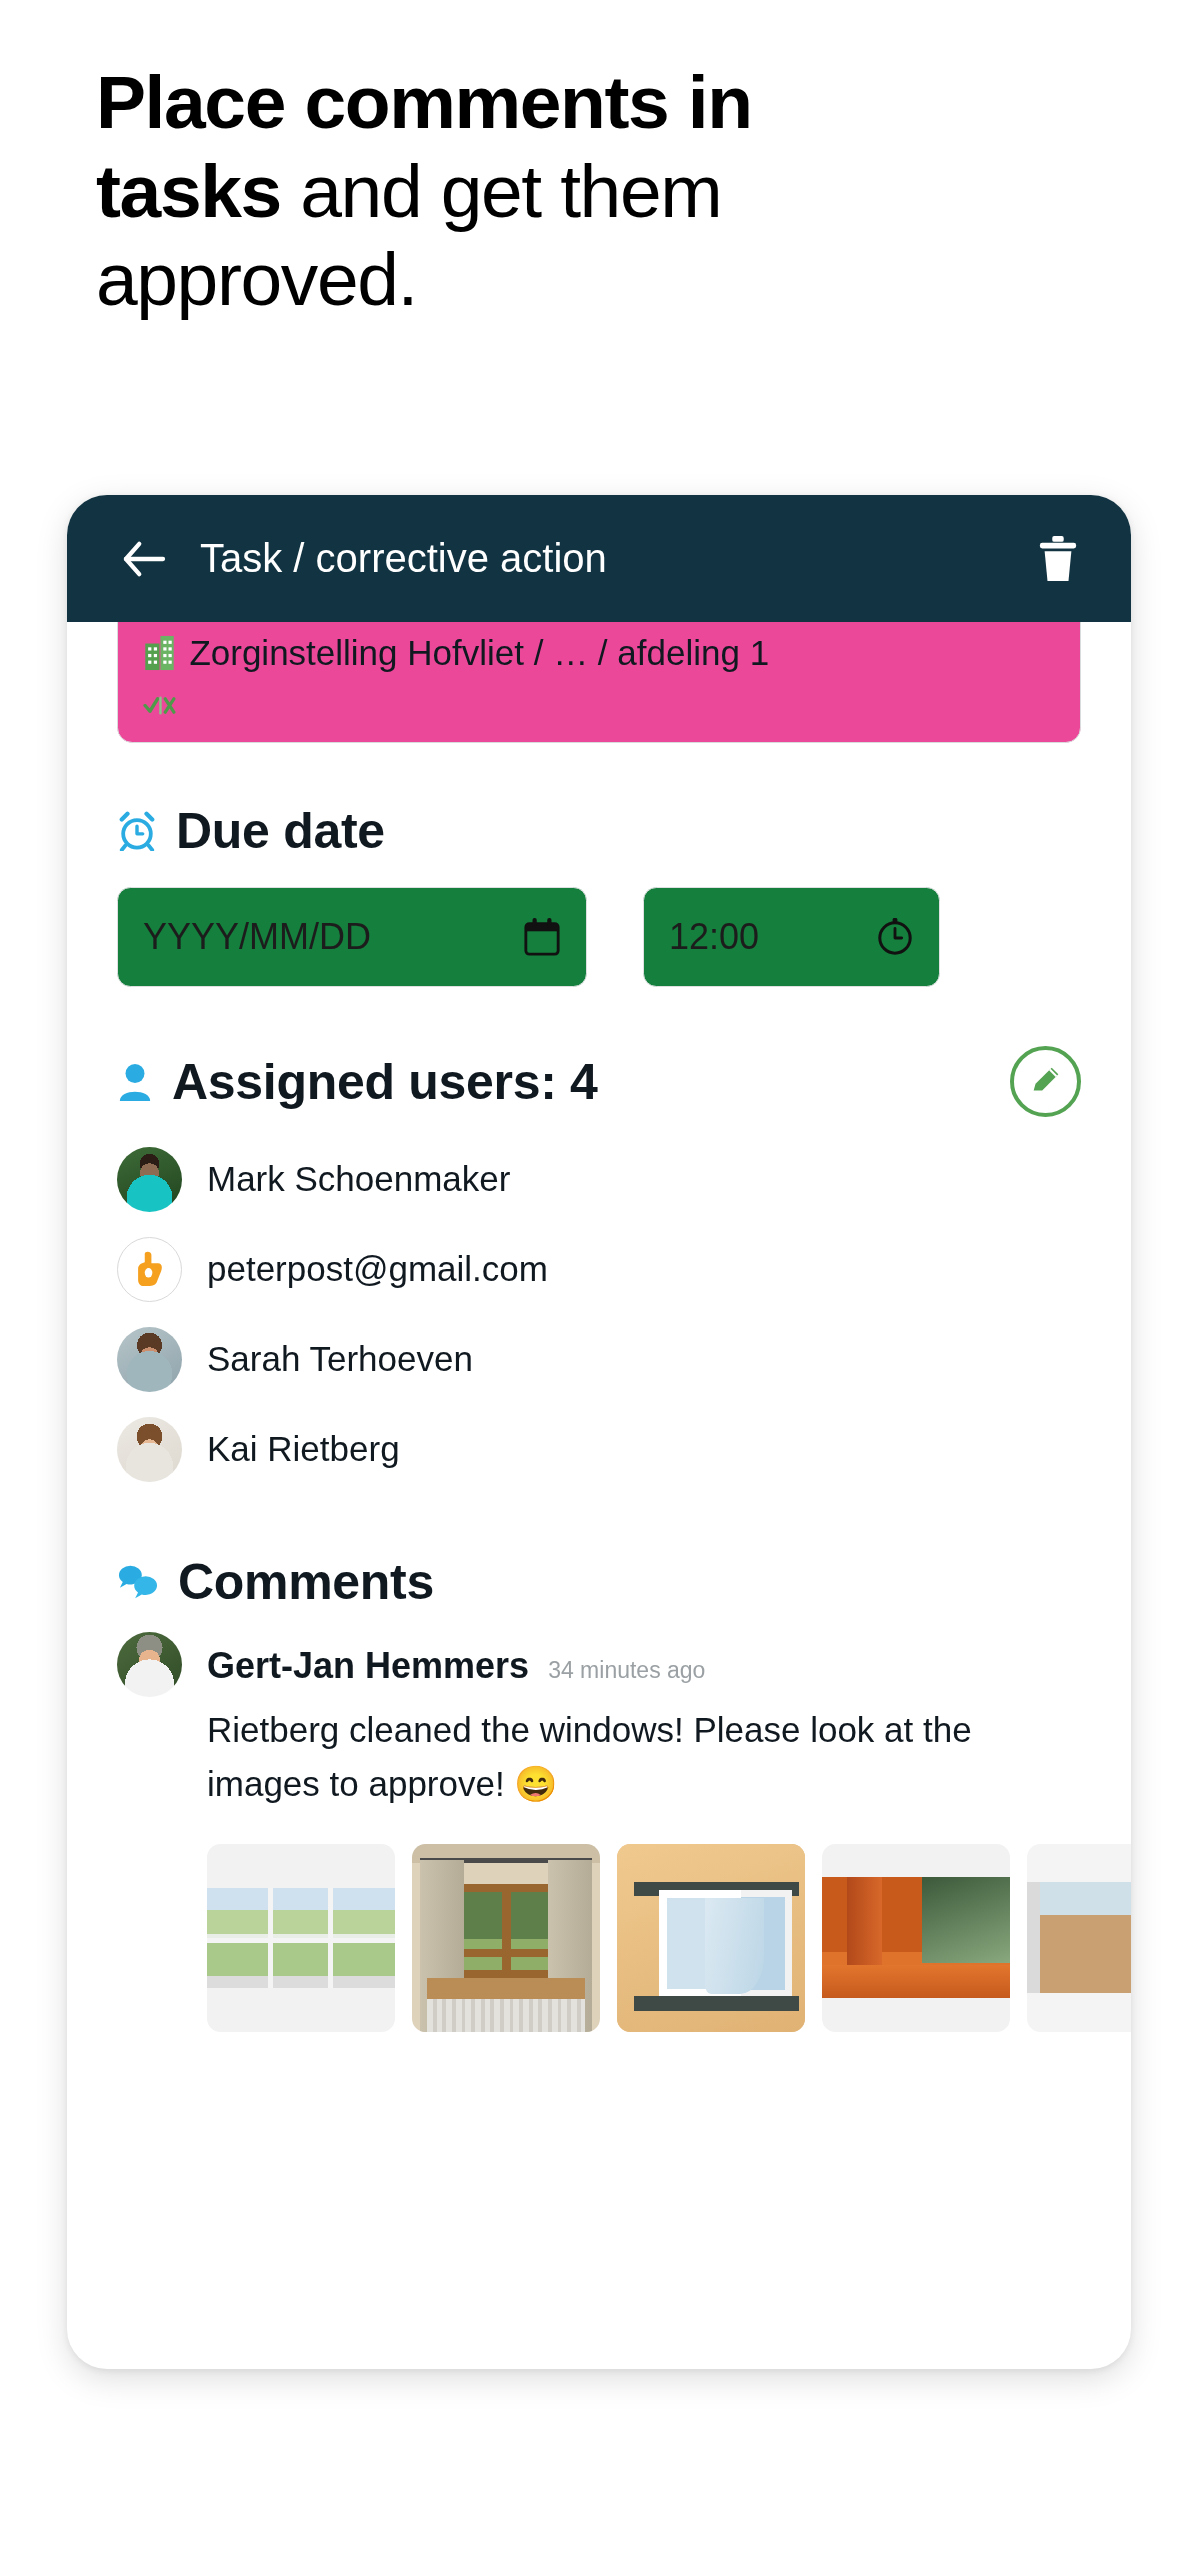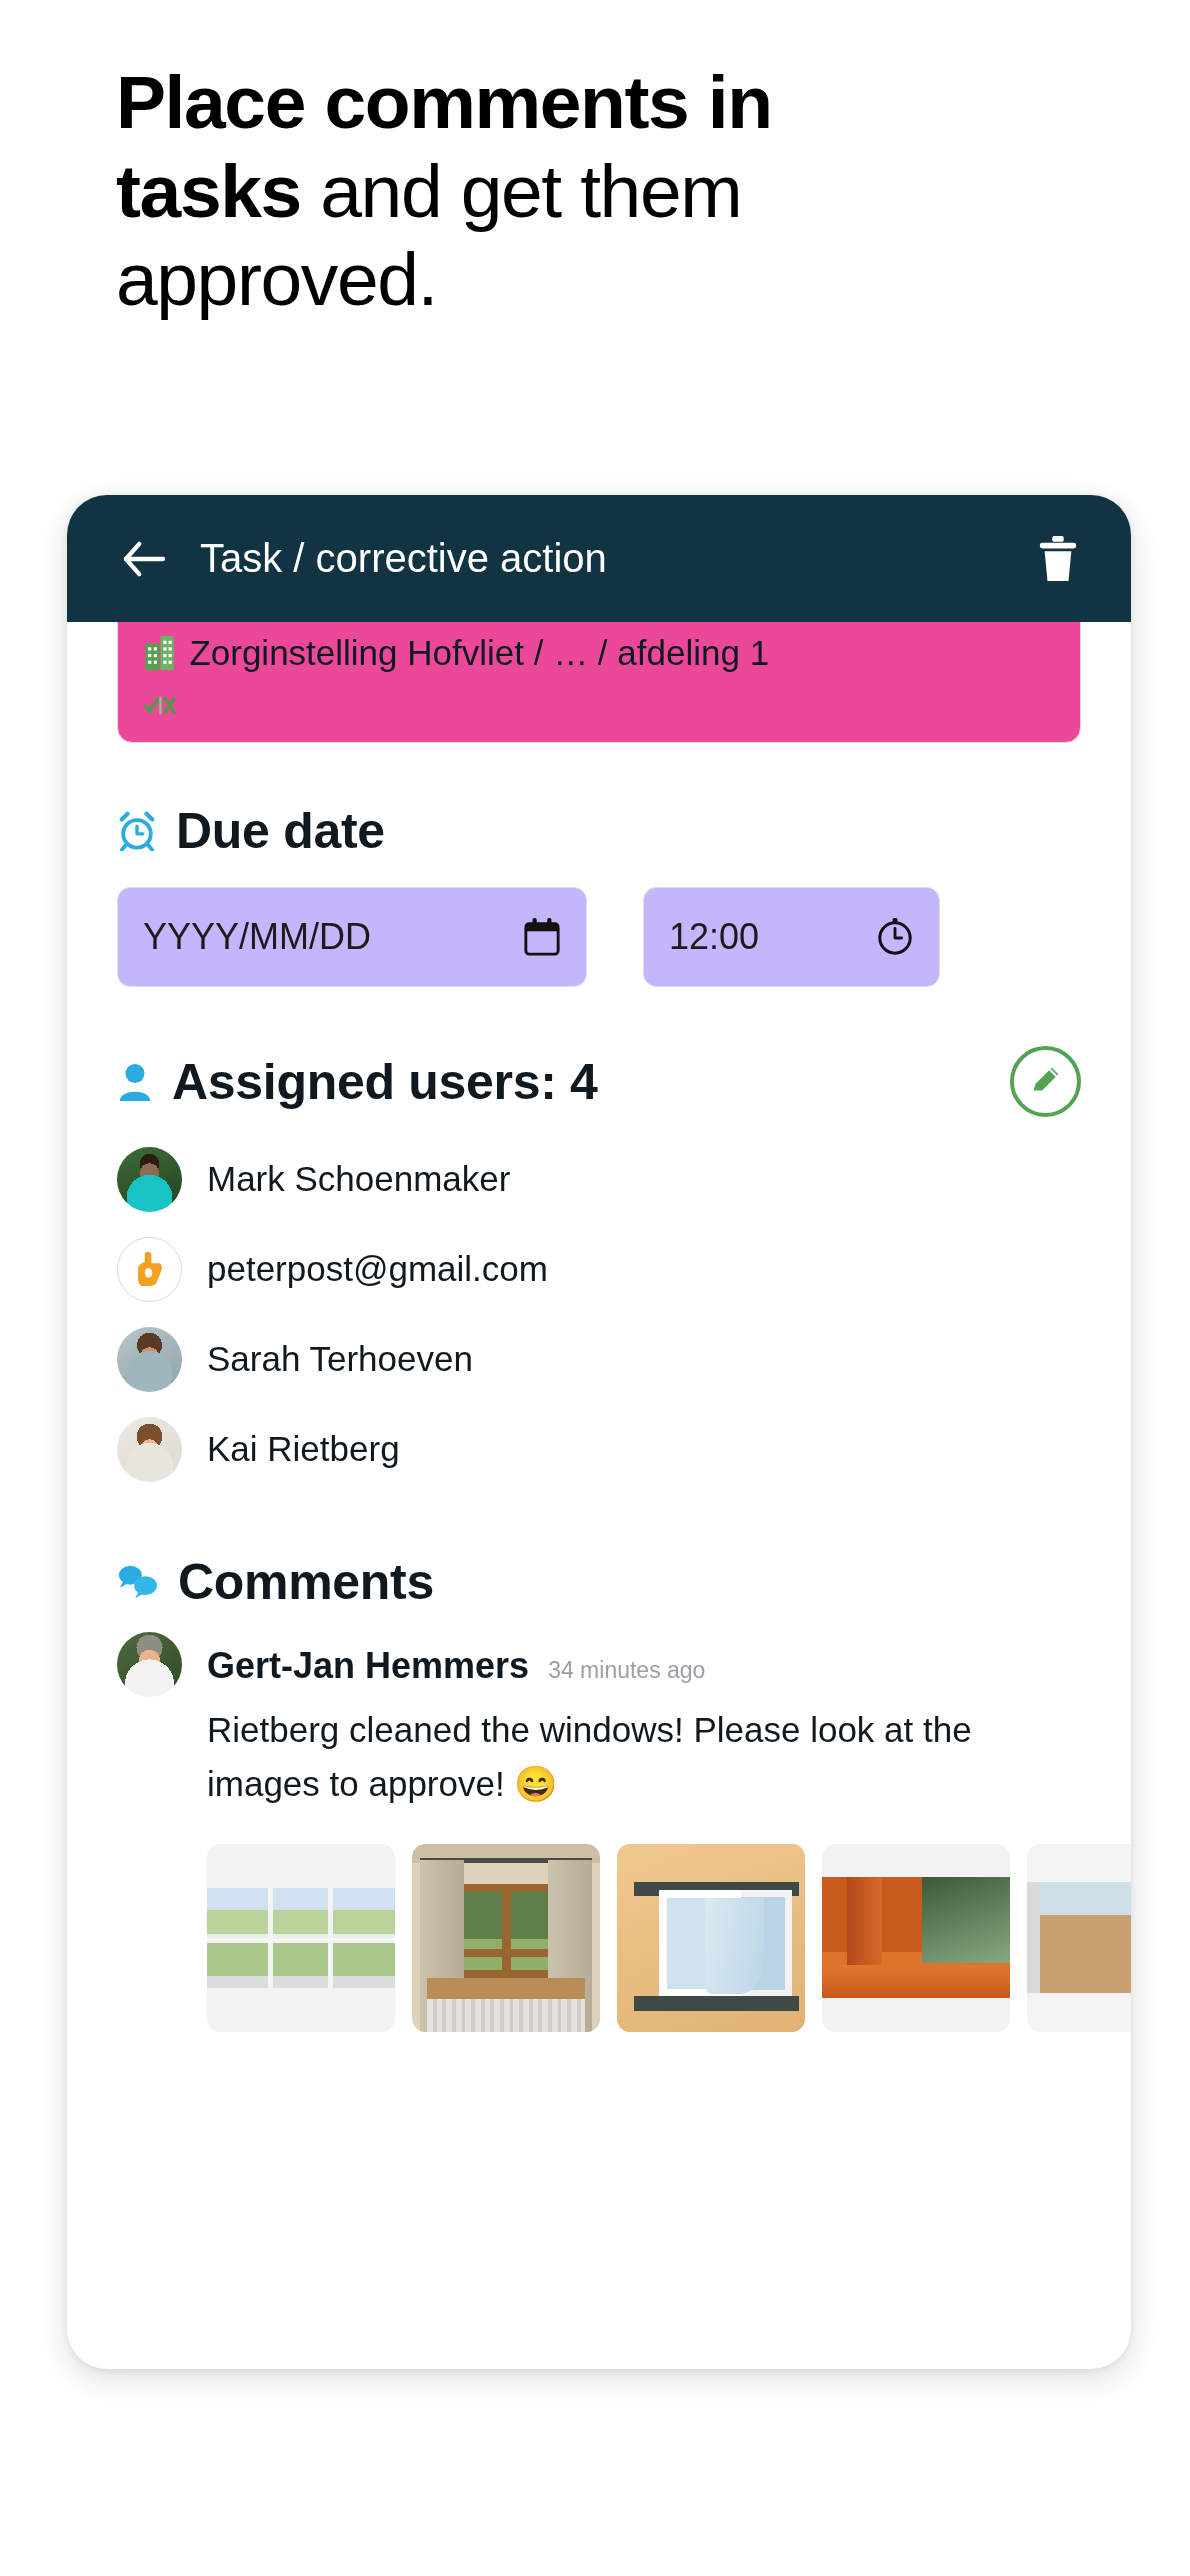--- a/index.html
+++ b/index.html
@@ -6,21 +6,20 @@
   html, body {
     width: 1190px; height: 2576px;
     background: #ffffff;
     font-family: "Liberation Sans", sans-serif;
     overflow: hidden;
   }
 
   
   .hero {
     padding: 58px 96px 0 96px;
-    margin-left: 20px;
   }
   .hero-title {
     font-size: 75px;
     line-height: 1.18;
     color: #000000;
     font-weight: 400;
     letter-spacing: -1.4px;
   }
   .hero-title .b { font-weight: 700; }
 
@@ -114,21 +113,21 @@
     gap: 56px;
     margin-top: 27px;
   }
   .inp {
     border: 1.9px solid #dddfe0;
     border-radius: 13.4px;
     height: 100px;
     display: flex;
     align-items: center;
     padding: 0 25px;
-    background: #c4b5fd;
+    background: #15803d;
   }
   .inp.date { width: 470px; }
   .inp.time { width: 297px; }
   .inp-val {
     font-size: 36px;
     color: #1c1c1c;
     flex: 1 1 auto;
   }
   .inp-ico { flex: 0 0 auto; display: flex; align-items: center; }
 

